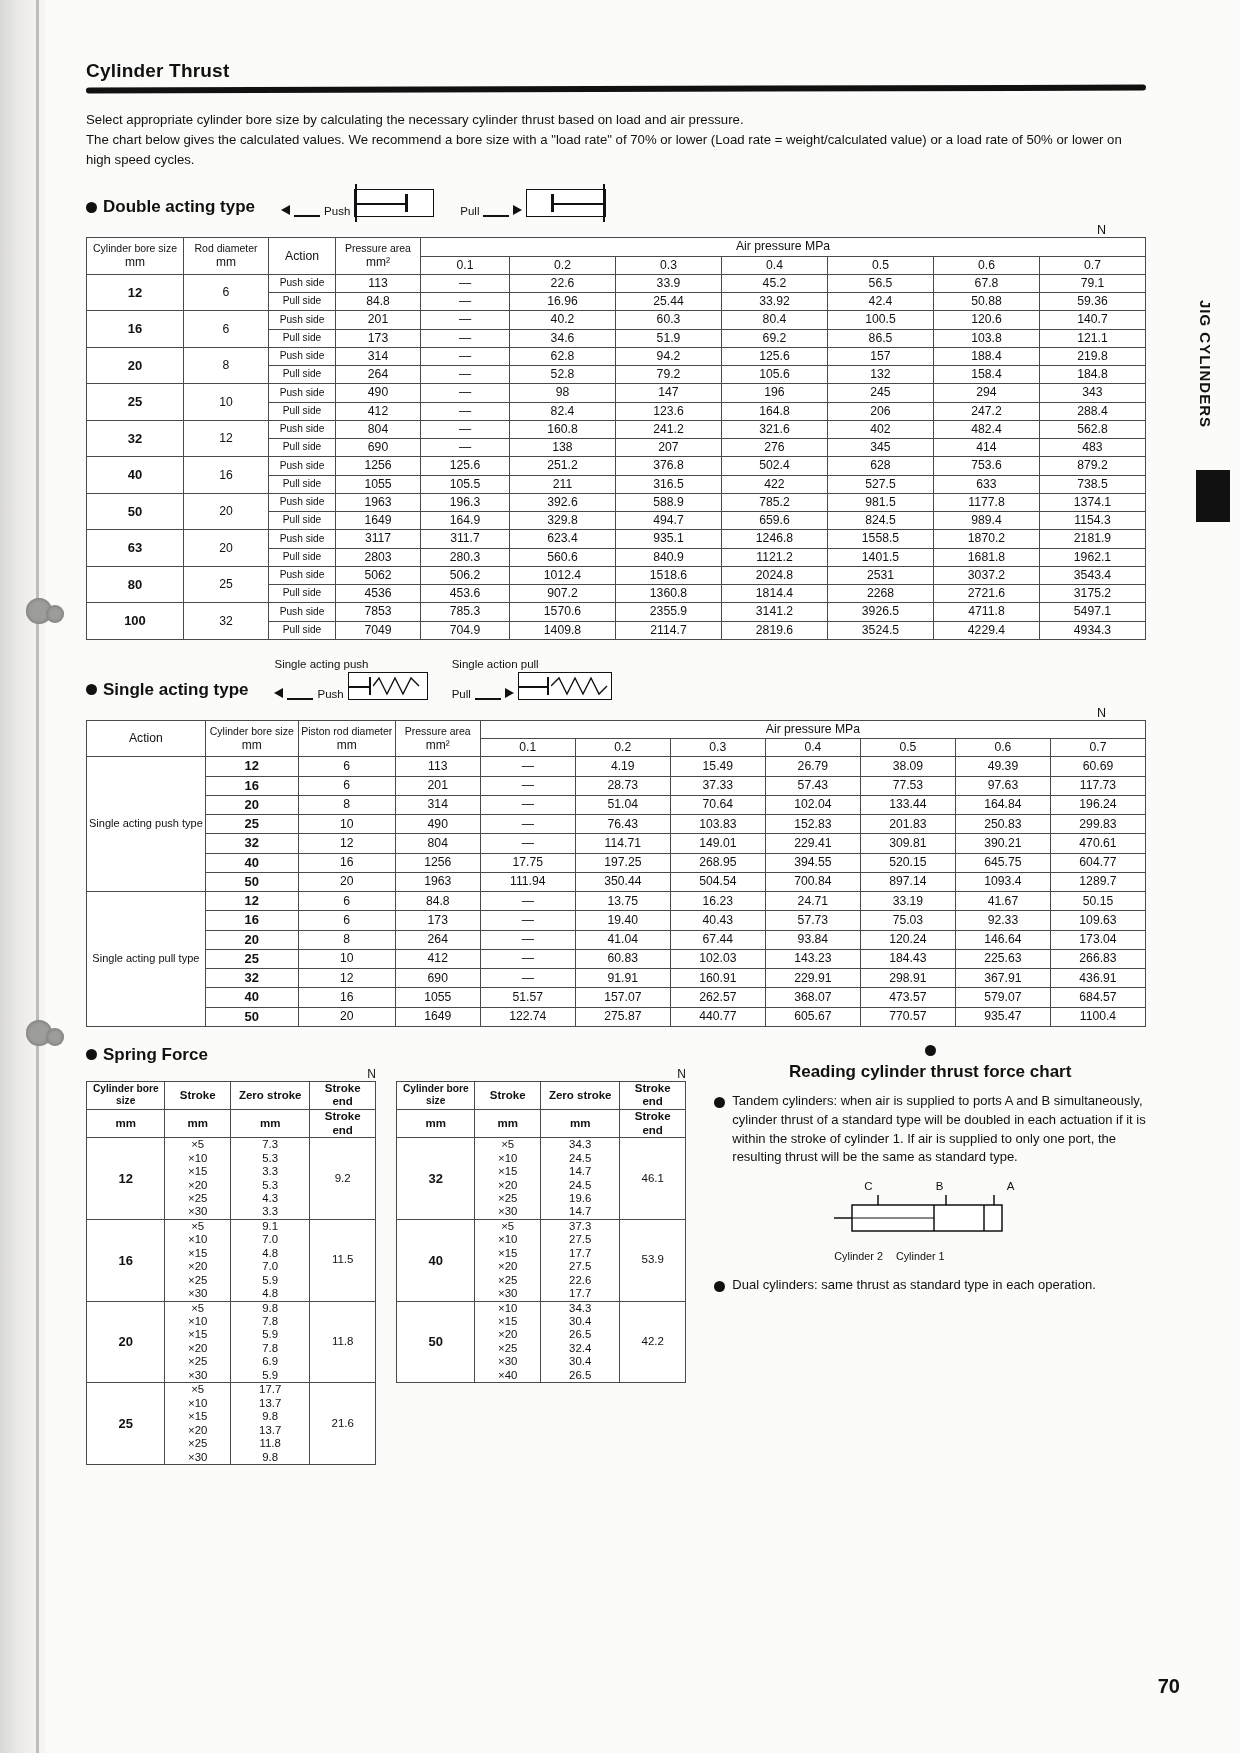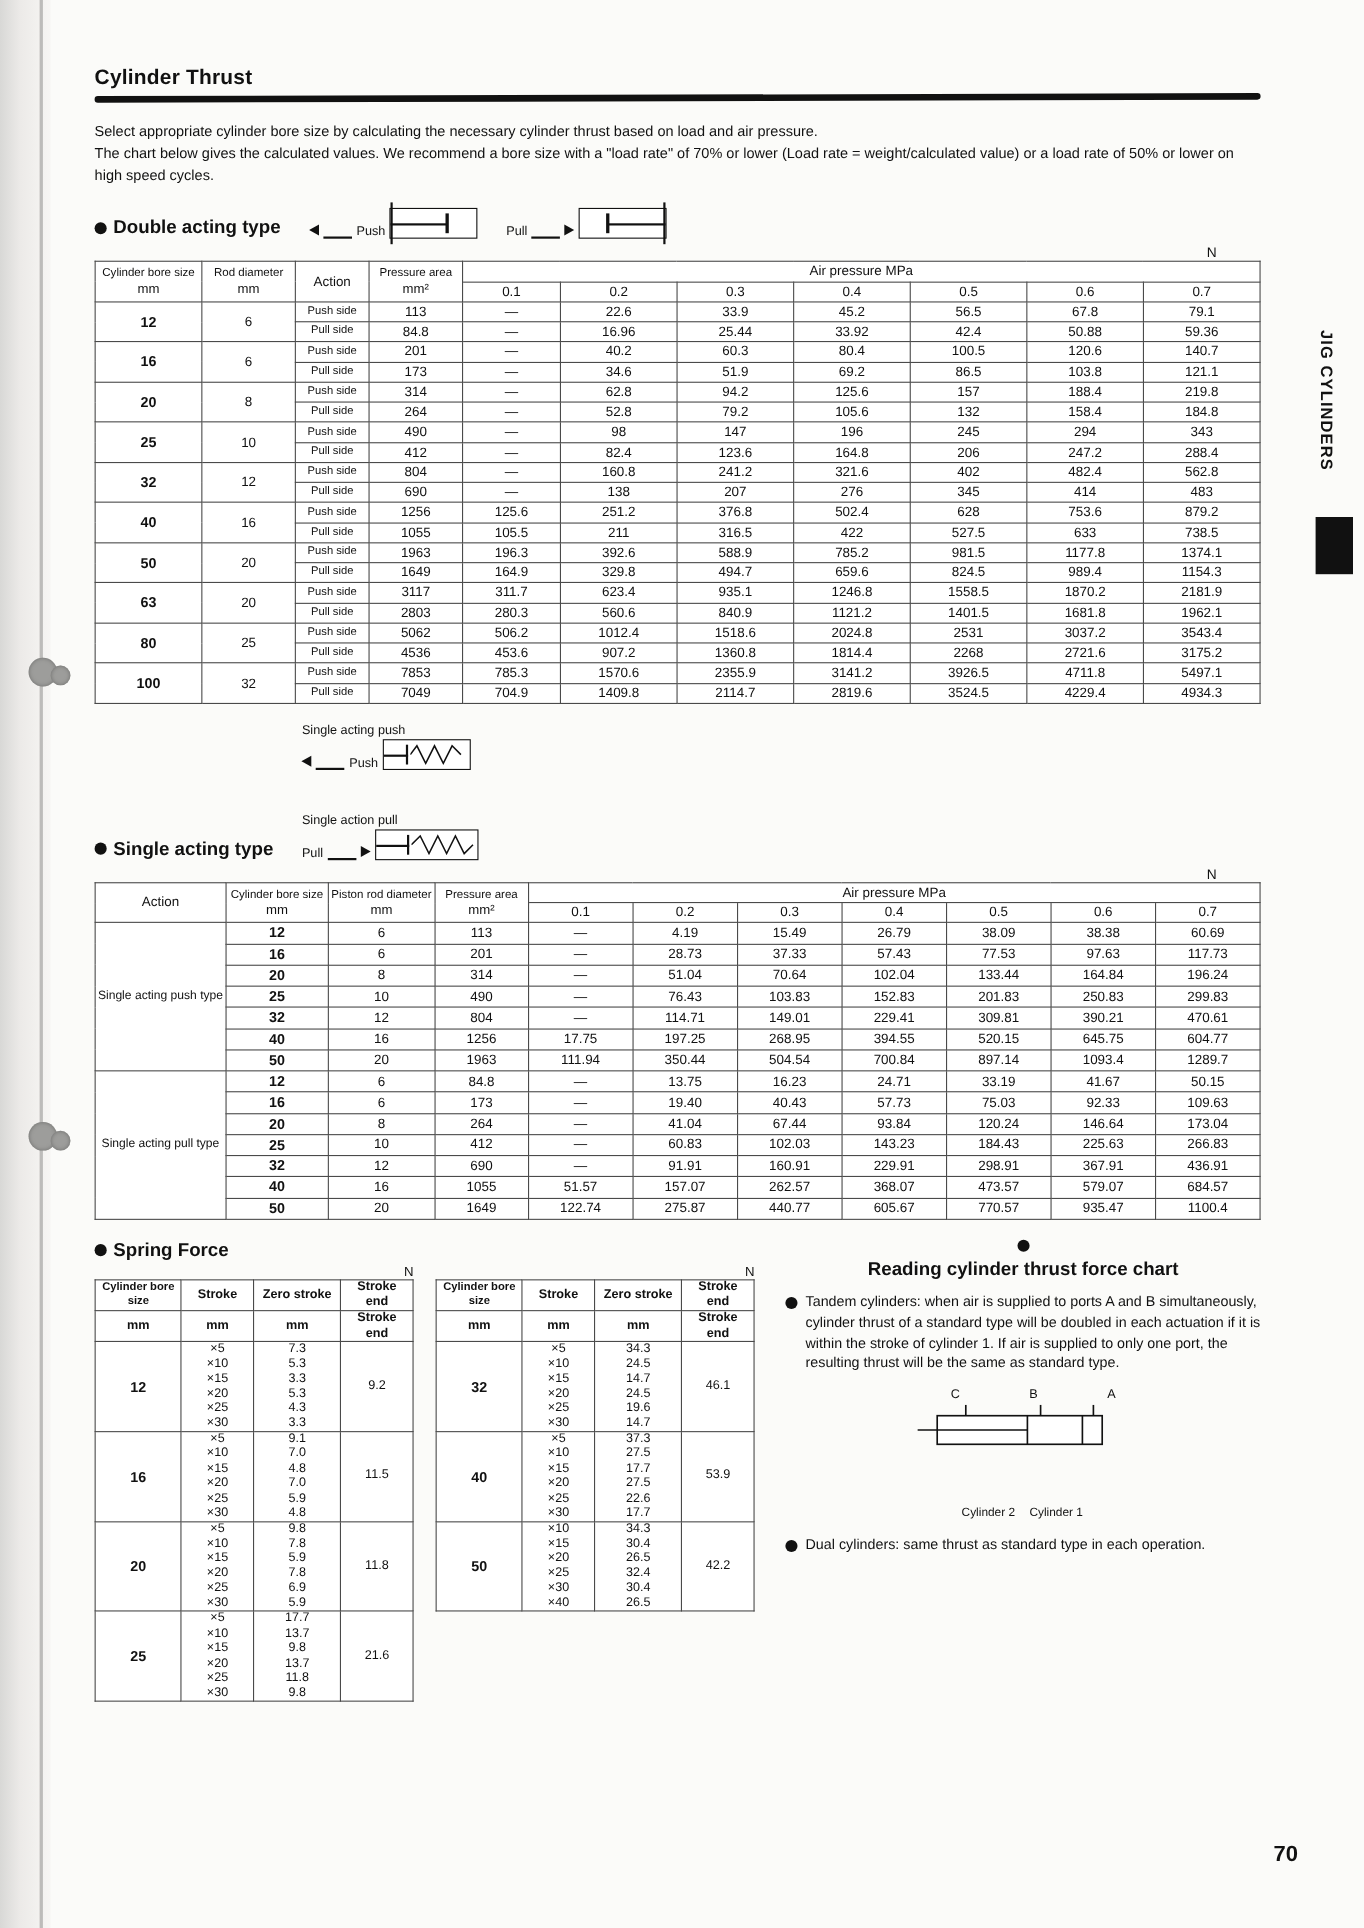--- a/index.html
+++ b/index.html
@@ -163,21 +163,21 @@
   }
   .stroke-list { line-height: 1.18; font-size: 11.4px; }
   .readtext { font-size: 13px; line-height: 1.45; }
   .readitem { display: flex; gap: 7px; margin-bottom: 11px; }
   .readitem .bullet-dot { margin-top: 5px; flex: 0 0 auto; }
   .tandem-dia {
     margin: 6px 0 12px 120px;
     width: 190px;
   }
   .tandem-labels { display: flex; font-size: 11.5px; justify-content: space-between; width: 150px; margin-left: 30px;}
-  .tandem-caption { font-size: 10.8px; text-align: center; width: 190px; margin-top: 37px; }
+  .tandem-caption { font-size: 10.8px; text-align: left; width: 190px; }
   
   .side-tab {
     position: absolute;
     right: 26px;
     top: 300px;
     writing-mode: vertical-rl;
     font-size: 15px;
     font-weight: bold;
     letter-spacing: 1px;
   }
@@ -543,21 +543,21 @@
             <td>4934.3</td>
           </tr>
       </tbody>
     </table>
 
     <div class="sec-row" style="margin-top:18px;">
       <div class="section-head">
         <span class="bullet-dot"></span>
         <span>Single acting type</span>
       </div>
-      <div style="display:flex; gap:40px;flex-direction:column;">
+      <div style="display:flex; gap:24px;">
         <div>
           <div style="font-size:11.5px; margin-bottom:2px;">Single acting push</div>
           <div class="cyl-dia">
             <span class="arrow-l"></span>
             <span class="arr-line"></span>
             <span class="lbl">Push</span>
             <span class="cyl-box">
               <span class="rod" style="left:0px; width:22px;"></span>
               <span class="piston" style="left:20px;"></span>
               <svg width="52" height="24" style="position:absolute; left:24px; top:1px;">
@@ -617,21 +617,21 @@
         <tr>
           <td rowspan="7" class="rowlabel">Single acting push type</td>
           <td class="borehead">12</td>
             <td>6</td>
             <td>113</td>
           <td>—</td>
             <td>4.19</td>
             <td>15.49</td>
             <td>26.79</td>
             <td>38.09</td>
-            <td>38.38</td>
+            <td>49.39</td>
             <td>60.69</td>
         </tr>
         <tr>
             <td class="borehead">16</td>
             <td>6</td>
             <td>201</td>
             <td>—</td>
             <td>28.73</td>
             <td>37.33</td>
             <td>57.43</td>

